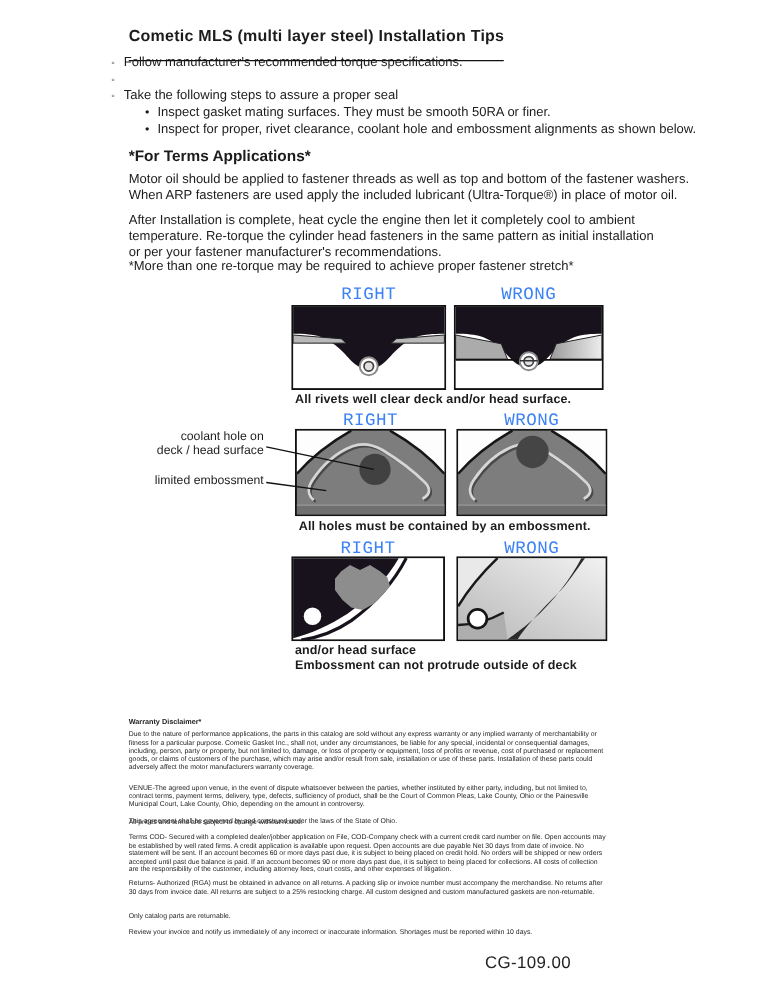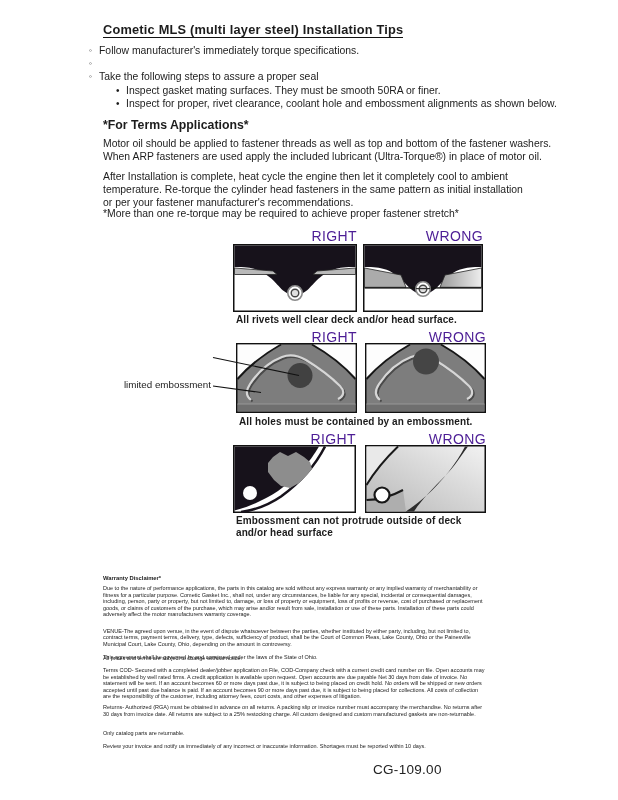--- a/index.html
+++ b/index.html
@@ -1,47 +1,47 @@
 <!DOCTYPE html>
 <html><head>
 <meta charset="utf-8">
 <style>
   html,body{margin:0;padding:0;background:#fff;}
   .page{position:relative;width:618px;height:800px;background:#ffffff;overflow:hidden;
         font-family:"Liberation Sans", sans-serif;color:#1c1c1c;}
   .abs{position:absolute;}
-  .title{font-size:12.8px;font-weight:bold;border-bottom:1.6px solid #111;padding-bottom:0;letter-spacing:.2px;}
+  .title{font-size:12.8px;font-weight:bold;border-bottom:1.6px solid #111;padding-bottom:12px;letter-spacing:.2px;}
   .body-text{font-size:10.4px;line-height:13.2px;white-space:pre-line;}
   .bullets{font-size:10.4px;line-height:13.2px;}
   .b-row{display:flex;align-items:flex-start;}
   .b-mark{width:10px;font-size:8px;line-height:13.2px;}
   .b-mark.solid{font-size:10px;}
   .b-sub{margin-left:27px;}
   .diesel-h{font-size:12.3px;font-weight:bold;}
-  .fig-label{font-size:14px;letter-spacing:.4px;text-align:right;color:#4c1d95;}
+  .fig-label{font-size:14px;letter-spacing:.4px;text-align:center;color:#3b82f6;font-family:Liberation Mono, monospace;}
   .fig-caption{font-size:10px;font-weight:bold;letter-spacing:.1px;}
   .ann{font-size:9.8px;line-height:11px;text-align:right;width:116px;}
   .tiny{font-size:5.5px;line-height:6.6px;width:420px;white-space:pre-line;color:#222;}
   .tiny-h{font-size:5.8px;font-weight:bold;color:#222;}
   .footer-code{font-size:13.5px;color:#222;letter-spacing:.3px;}
   svg{display:block;}
 </style>
 </head>
 <body>
 
 <div class="page">
 
   <div class="abs" style="left:103px;top:20px;">
     <span class="title">Cometic MLS (multi layer steel) Installation Tips</span>
   </div>
 
   <div class="abs bullets" style="left:89px;top:44px;width:470px;">
     <div class="b-row">
       <span class="b-mark">◦</span>
-      <span>Follow manufacturer's immediately torque specifications.</span>
+      <span>Follow manufacturer's recommended torque specifications.</span>
     </div>
     <div class="b-row">
       <span class="b-mark">◦</span>
     </div>
     <div class="b-row">
       <span class="b-mark">◦</span>
       <span>Take the following steps to assure a proper seal</span>
     </div>
     <div class="b-row b-sub">
       <span class="b-mark solid">•</span>
@@ -90,20 +90,24 @@
       <circle cx="60" cy="45" r="7.2" fill="#fff" stroke="#8a8a8a" stroke-width="1.6"></circle>
       <circle cx="60" cy="45" r="3.8" fill="#e0e0e0" stroke="#444" stroke-width="1.4"></circle>
       <line x1="52.8" y1="44.6" x2="67.2" y2="44.6" stroke="#333" stroke-width="1.2"></line>
     </svg>
   </div>
   <div class="abs fig-caption" style="left:236px;top:314px;">All rivets well clear deck and/or head surface.</div>
 
   <div class="abs fig-label" style="left:236px;top:329px;width:121px;">RIGHT</div>
   <div class="abs fig-label" style="left:365px;top:329px;width:121px;">WRONG</div>
 
+  <div class="abs ann" style="left:95px;top:344px;">
+    <div>coolant hole on</div>
+    <div>deck / head surface</div>
+  </div>
   <div class="abs ann" style="left:95px;top:379px;">limited embossment</div>
 
   <div class="abs" style="left:236px;top:343px;">
     <svg width="121" height="70" viewBox="0 0 121 70">
       <rect x="0.75" y="0.75" width="119.5" height="68.5" fill="#7d7d7d" stroke="#111" stroke-width="1.5"></rect>
       <rect x="1.5" y="61" width="118" height="7.5" fill="#6f6f6f"></rect>
       <line x1="1.5" y1="61" x2="119.5" y2="61" stroke="#989898" stroke-width="1"></line>
       <path d="M1.5,1.5 L45,1.5 C30,10 13,23 1.5,36 Z" fill="#fdfdfd"></path>
       <path d="M45,1.5 C30,10 13,23 1.5,36" stroke="#161616" stroke-width="2" fill="none"></path>
       <path d="M119.5,1.5 L76,1.5 C91,10 108,23 119.5,36 Z" fill="#fdfdfd"></path>
@@ -158,22 +162,22 @@
       <rect x="0.75" y="0.75" width="119.5" height="66.5" fill="url(#gradR3)" stroke="#111" stroke-width="1.5"></rect>
       <path d="M1.5,1.5 L33,1.5 C21,13 10,26 1.5,40 Z" fill="#e9e9e9"></path>
       <path d="M33,1.5 C21,13 10,26 1.5,40" stroke="#191919" stroke-width="2" fill="none"></path>
       <path d="M100,1.5 C92,17 78,36 61,51 C53,58 46,63 41,66.5 L49,66.5 C55,57 67,44 81,30 C89,22 96,11 103,1.5 Z" fill="#2c2c2c"></path>
       <path d="M1.5,55 C14,55 27,51 38,45 L41,66.5 L1.5,66.5 Z" fill="#aeaeae"></path>
       <path d="M1.5,55 C14,55 27,51 38,45" stroke="#191919" stroke-width="2" fill="none"></path>
       <circle cx="17" cy="50" r="7.5" fill="#ffffff" stroke="#161616" stroke-width="2.2"></circle>
     </svg>
   </div>
   <div class="abs fig-caption" style="left:236px;top:515px;line-height:11.5px;">
+    <div>and/or head surface</div>
     <div>Embossment can not protrude outside of deck</div>
-    <div>and/or head surface</div>
   </div>
 
   <div class="abs tiny-h" style="left:103px;top:575px;">Warranty Disclaimer*</div>
   <div class="abs tiny" style="left:103px;top:585px;">Due to the nature of performance applications, the parts in this catalog are sold without any express warranty or any implied warranty of merchantability or
 fitness for a particular purpose.  Cometic Gasket Inc., shall not, under any circumstances, be liable for any special, incidental or consequential damages,
 including, person, party or property, but not limited to, damage, or loss of property or equipment, loss of profits or revenue, cost of purchased or replacement
 goods, or claims of customers of the purchase, which may arise and/or result from sale, installation or use of these parts.  Installation of these parts could
 adversely affect the motor manufacturers warranty coverage.</div>
   <div class="abs tiny" style="left:103px;top:621px;">
     <div style="white-space:pre-line;">VENUE-The agreed upon venue, in the event of dispute whatsoever between the parties, whether instituted by either party, including, but not limited to,
@@ -187,15 +191,15 @@
 statement will be sent.  If an account becomes 60 or more days past due, it is subject to being placed on credit hold.  No orders will be shipped or new orders
 accepted until past due balance is paid.  If an account becomes 90 or more days past due, it is subject to being placed for collections.  All costs of collection
 are the responsibility of the customer, including attorney fees, court costs, and other expenses of litigation.</div>
   <div class="abs tiny" style="left:103px;top:704px;">Returns- Authorized (RGA) must be obtained in advance on all returns.  A packing slip or invoice number must accompany the merchandise.  No returns after
 30 days from invoice date.  All returns are subject to a 25% restocking charge.  All custom designed and custom manufactured gaskets are non-returnable.</div>
   <div class="abs tiny" style="left:103px;top:723px;">
     <div>Only catalog parts are returnable.</div>
     <div>Review your invoice and notify us immediately of any incorrect or inaccurate information.  Shortages must be reported within 10 days.</div>
   </div>
 
-  <div class="abs footer-code" style="left:373px;top:762px;">CG-109.00</div>
+  <div class="abs footer-code" style="left:388px;top:762px;">CG-109.00</div>
 
 </div>
 
 </body></html>

